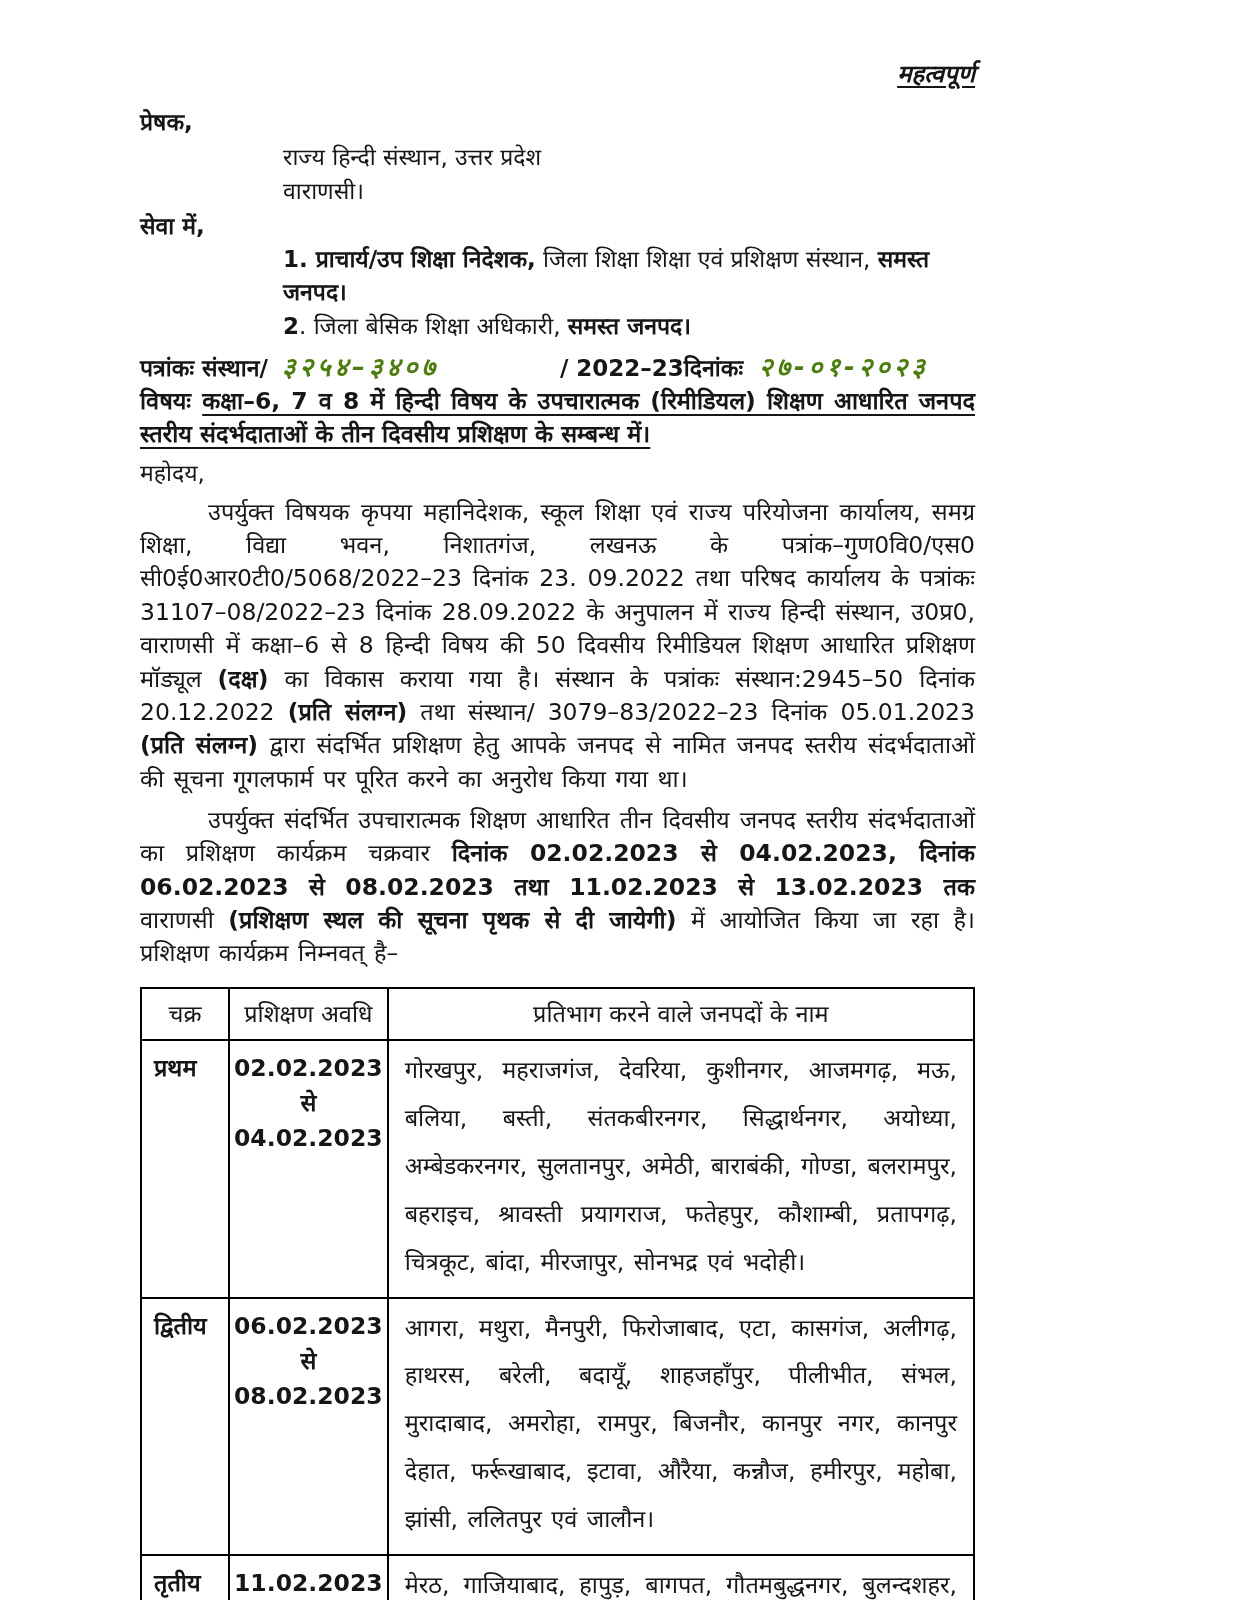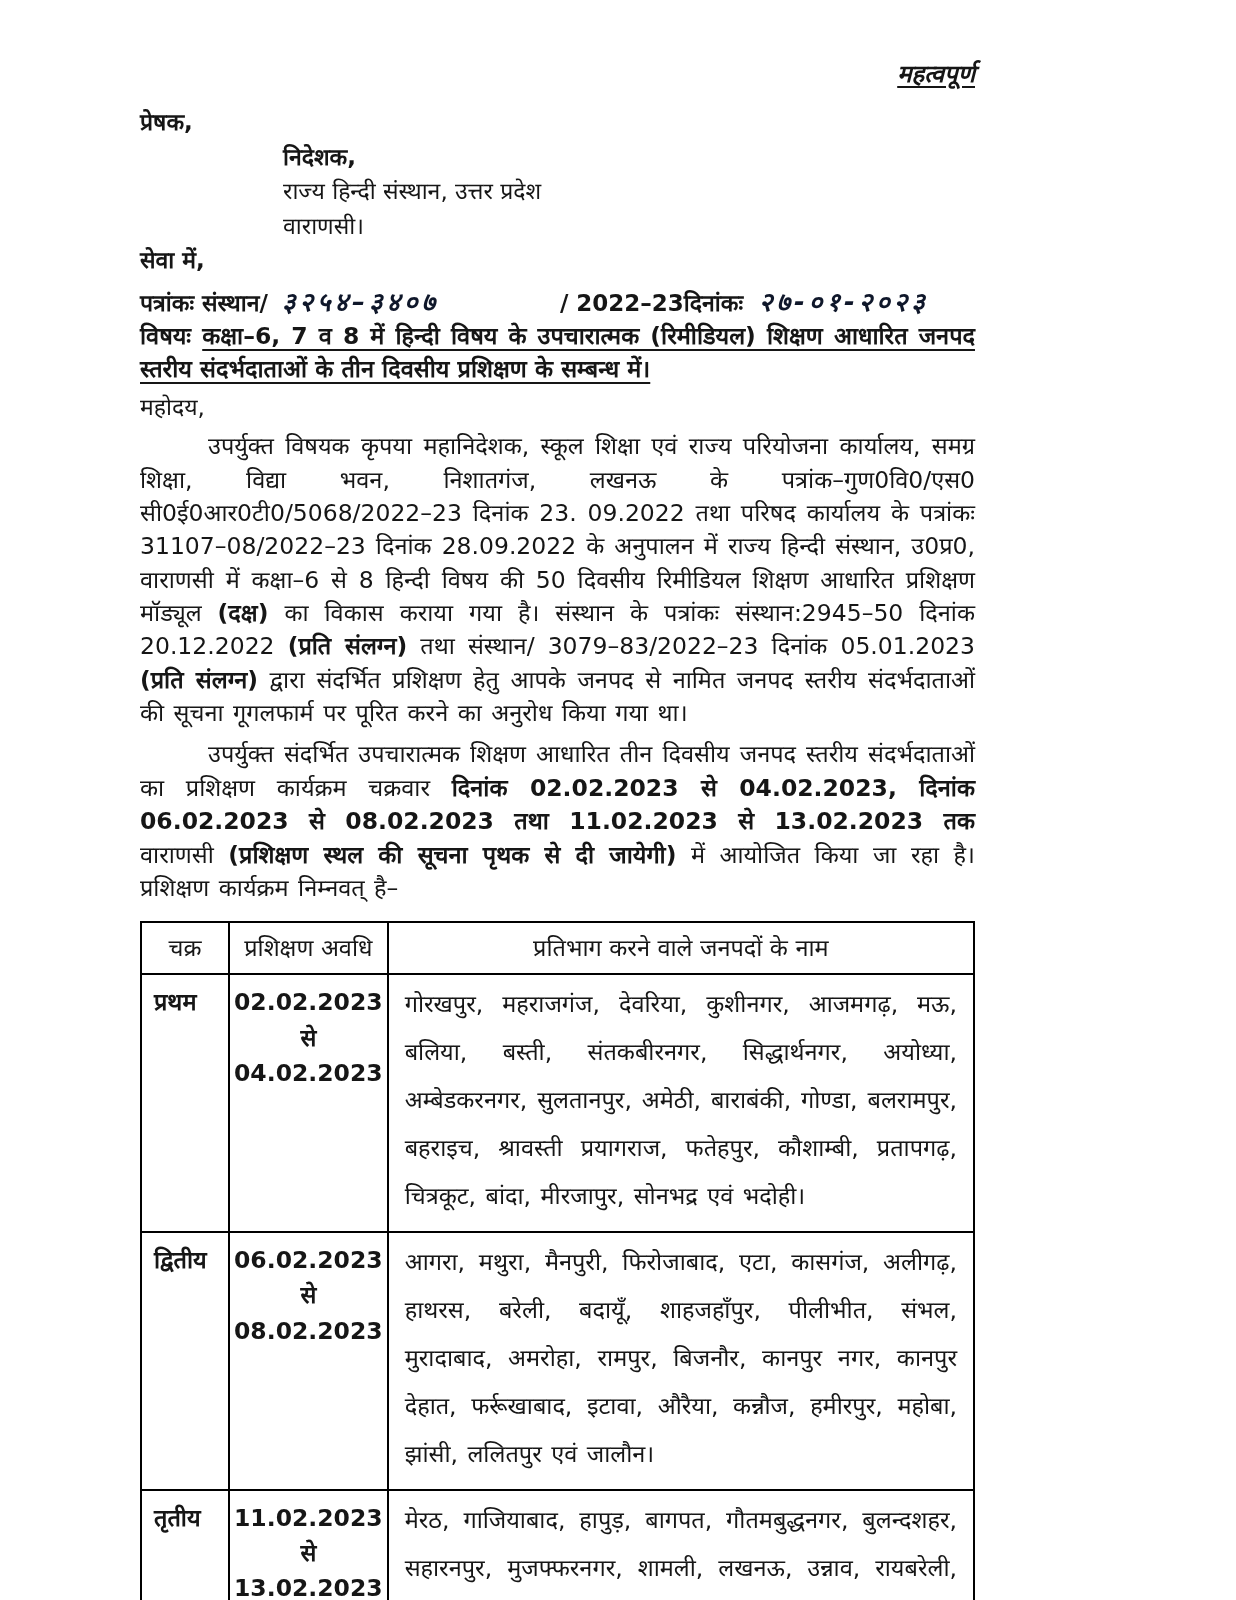--- a/index.html
+++ b/index.html
@@ -17,21 +17,21 @@
     font-size:24px; margin-bottom:16px;
   }
 
   .line { font-size:23px; line-height:1.5; }
   .bold { font-weight:bold; }
   .indent-block { margin-left:143px; font-size:23px; line-height:1.5; }
   .to-item { font-size:23px; line-height:1.45; }
 
   .ref-line { display:flex; align-items:baseline; font-size:23px; font-weight:bold; margin-top:8px; white-space:nowrap; }
   .handwritten {
-    color:#0f172a; font-weight:600; font-style:italic;
+    color:#4d7c0f; font-weight:600; font-style:italic;
     letter-spacing:4px; font-size:26px; line-height:1;
   }
   .hw-ref { margin-left:14px; min-width:278px; display:inline-block; }
   .ref-year { margin-right:0; }
   .date-label { }
   .hw-date { margin-left:16px; }
 
   .subject { font-size:23.5px; line-height:1.42; text-align:justify; margin-top:2px; font-weight:bold; }
   .subject .subject-text { text-decoration:underline; text-underline-offset:5px; text-decoration-thickness:1.5px; }
 
@@ -60,27 +60,30 @@
 </head>
 <body>
 
 <div class="page">
 
   <div class="important">महत्वपूर्ण</div>
 
   <div class="line bold">प्रेषक,</div>
 
   <div class="indent-block">
-    <div class="bold">निदेशक,</div>
     <div>राज्य हिन्दी संस्थान, उत्तर प्रदेश</div>
     <div>वाराणसी।</div>
   </div>
 
   <div class="line bold">सेवा में,</div>
 
+  <div class="indent-block">
+    <div class="to-item"><span class="bold">1. प्राचार्य/उप शिक्षा निदेशक,</span><span> जिला शिक्षा शिक्षा एवं प्रशिक्षण संस्थान, </span><span class="bold">समस्त जनपद।</span></div>
+    <div class="to-item"><span class="bold">2</span><span>. जिला बेसिक शिक्षा अधिकारी, </span><span class="bold">समस्त जनपद।</span></div>
+  </div>
 
   <div class="ref-line">
     <span>पत्रांकः संस्थान/</span>
     <span class="handwritten hw-ref">३२५४–३४०७</span>
     <span class="ref-year">/ 2022–23</span>
     <span class="date-label">दिनांकः</span>
     <span class="handwritten hw-date">२७-०१-२०२३</span>
   </div>
 
   <div class="subject">

